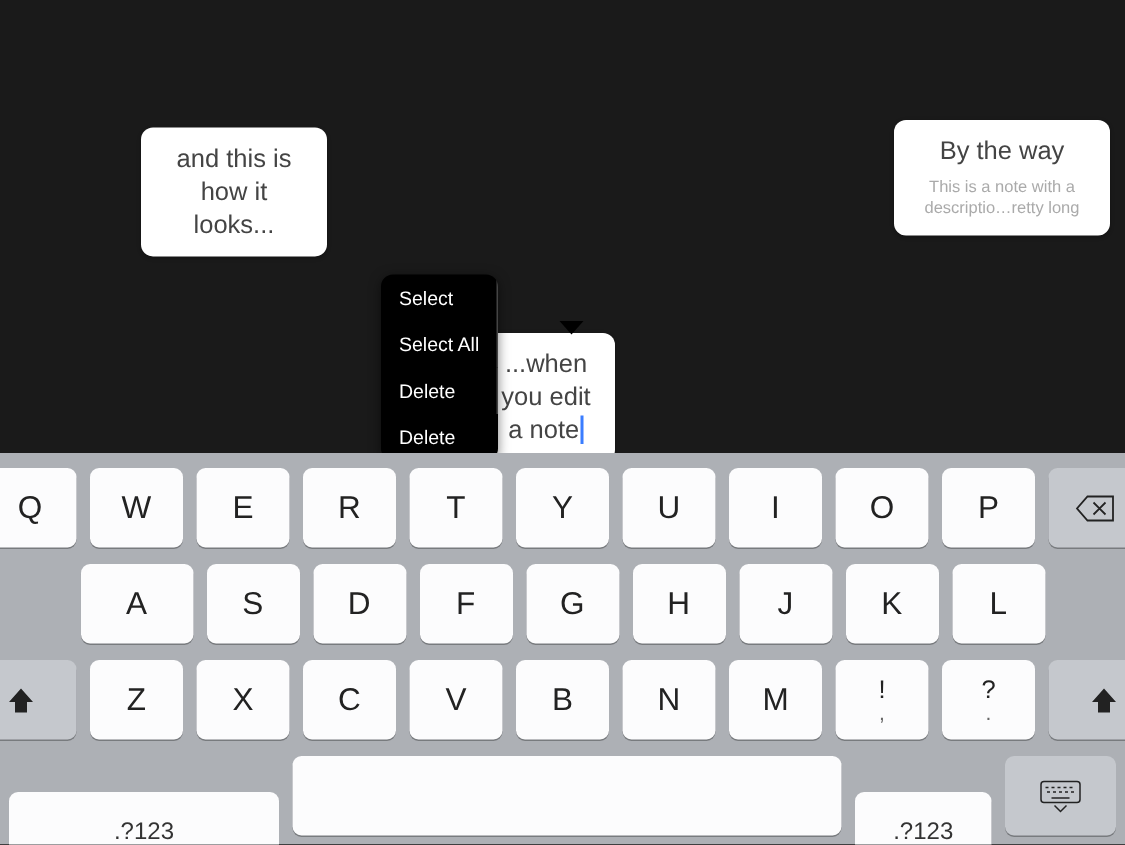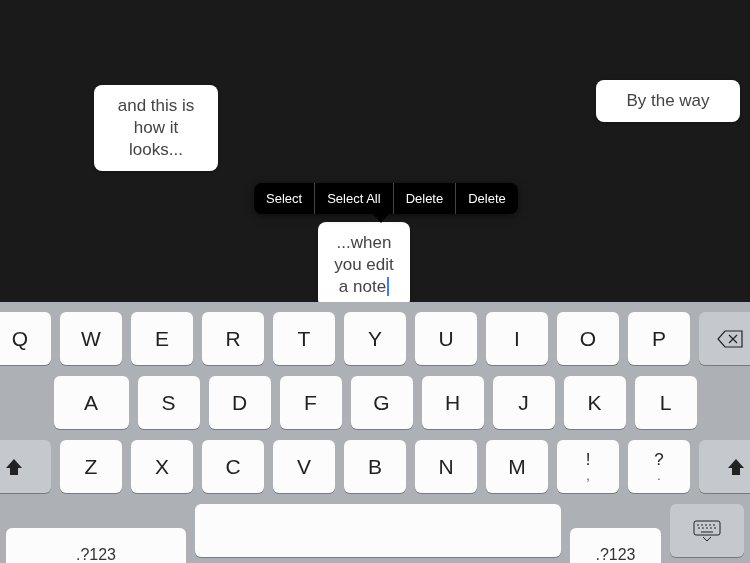--- a/index.html
+++ b/index.html
@@ -50,20 +50,21 @@
   }
 
   .context-menu {
     position: absolute;
     top: 183px; left: 254px;
     display: flex;
     background: #000;
     border-radius: 8px;
     overflow: hidden;
     box-shadow: 0 2px 8px rgba(0,0,0,0.5);
+    flex-direction: column;
   }
   .context-menu .item {
     color: #fff; font-size: 13px;
     padding: 8px 12px;
     border-right: 1px solid #444;
     font-weight: 300;
   }
   .context-menu .item:last-child { border-right: none; }
   .menu-arrow {
     position: absolute;
@@ -118,20 +119,21 @@
 </div>
 
 <div class="canvas">
 
   <div id="note1" class="note">
     <div class="title">and this is how it looks...</div>
   </div>
 
   <div id="note2" class="note">
     <div class="title">By the way</div>
+    <div class="desc">This is a note with a descriptio…retty long</div>
   </div>
 
   <div id="note3" class="note">
     <span class="title">...when you edit a note</span><span class="cursor"></span>
   </div>
 
   <div class="context-menu">
     <div class="item">Select</div>
     <div class="item">Select All</div>
     <div class="item">Delete</div>

